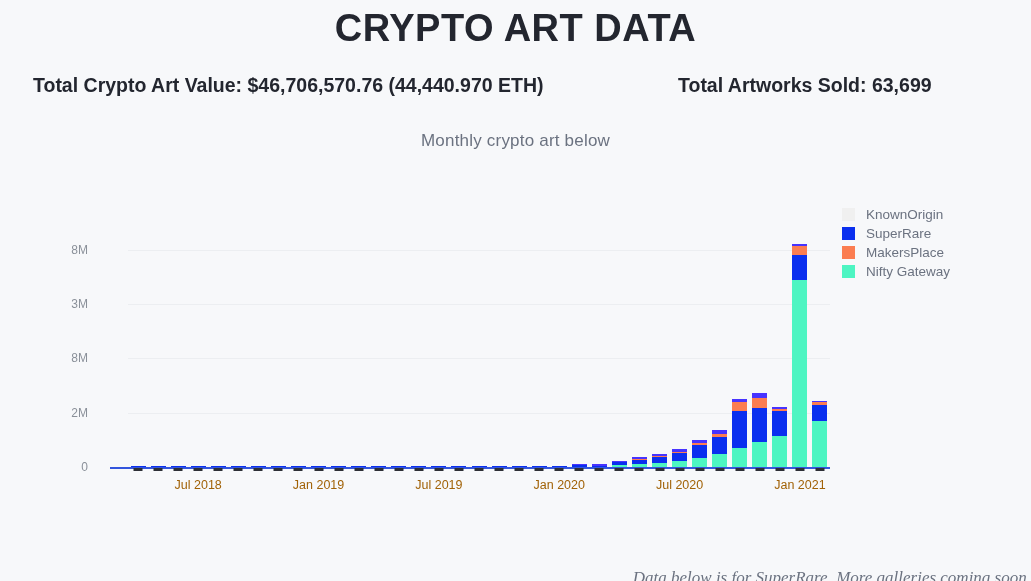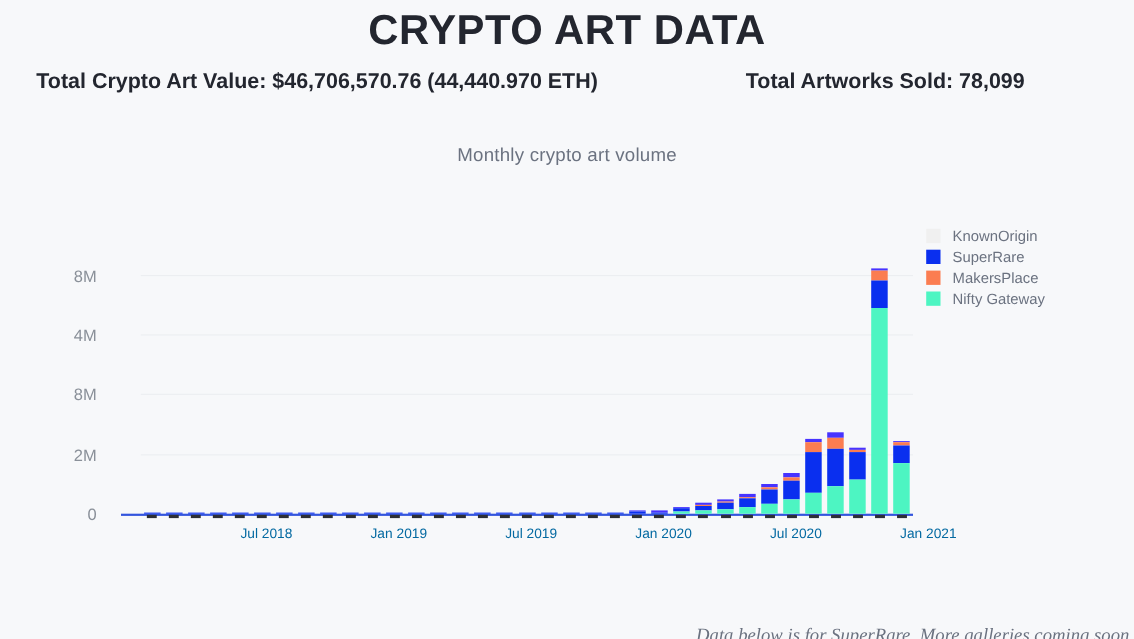--- a/index.html
+++ b/index.html
@@ -23,21 +23,21 @@
     width: 1031px;
     text-align: center;
     font-size: 38px;
     font-weight: bold;
     letter-spacing: 0.5px;
     color: #23262F;
     line-height: 44px;
   }
   #stats-row {
     position: absolute;
-    top: 63px;
+    top: 74px;
     left: 0;
     width: 911px;
     height: 28px;
   }
   .stat {
     position: absolute;
     font-size: 19.5px;
     font-weight: bold;
     color: #23262F;
     white-space: nowrap;
@@ -86,32 +86,31 @@
     top: 239px;
     width: 720px;
     height: 1.6px;
     background: #3355DD;
   }
   .ytick-label {
     position: absolute;
     right: 742px;   
     width: 40px;
     text-align: right;
-    font-size: 15px;
+    font-size: 12px;
     color: #8A9099;
     transform: translateY(-7px);
   }
   .xtick-label {
     position: absolute;
     top: 250px;
     font-size: 12.5px;
-    color: #0369a1;
+    color: #a16207;
     transform: translateX(-50%);
     white-space: nowrap;
-    margin-left: 44px;
   }
   .xtick-mark {
     position: absolute;
     top: 240px;
     width: 9px;
     height: 2.6px;
     background: #2D2F36;
     transform: translateX(-50%);
   }
 
@@ -160,38 +159,38 @@
     color: #6B7280;
   }
 </style>
 </head>
 <body>
 
 <div id="page-title">CRYPTO ART DATA</div>
 
 <div id="stats-row">
   <div class="stat" id="stat-total-value">Total Crypto Art Value: $46,706,570.76 (44,440.970 ETH)</div>
-  <div class="stat" id="stat-total-sold">Total Artworks Sold: 78,099</div>
+  <div class="stat" id="stat-total-sold">Total Artworks Sold: 63,699</div>
 </div>
 
-<div id="chart-subtitle">Monthly crypto art volume</div>
+<div id="chart-subtitle">Monthly crypto art below</div>
 
 <div id="chart-region">
   <div id="plot">
     <div id="gridlines">
         <div class="gridline" style="top: 184.682px;"></div>
         <div class="gridline" style="top: 130.364px;"></div>
         <div class="gridline" style="top: 76.0455px;"></div>
         <div class="gridline" style="top: 21.7273px;"></div>
       </div>
     <div id="ytick-labels">
         <div class="ytick-label" style="top: 239px;">0</div>
         <div class="ytick-label" style="top: 184.682px;">2M</div>
         <div class="ytick-label" style="top: 130.364px;">8M</div>
-        <div class="ytick-label" style="top: 76.0455px;">4M</div>
+        <div class="ytick-label" style="top: 76.0455px;">3M</div>
         <div class="ytick-label" style="top: 21.7273px;">8M</div>
       </div>
     <div class="axis-baseline"></div>
     <div id="bars">
         <div class="bar" title="Apr 2018" style="left: 2.52857px;">
           <div class="seg" style="height: 1.2px; background: rgb(10, 47, 239);"></div>
         </div>
         <div class="bar" title="May 2018" style="left: 22.5857px;">
           <div class="seg" style="height: 1.2px; background: rgb(10, 47, 239);"></div>
         </div>

